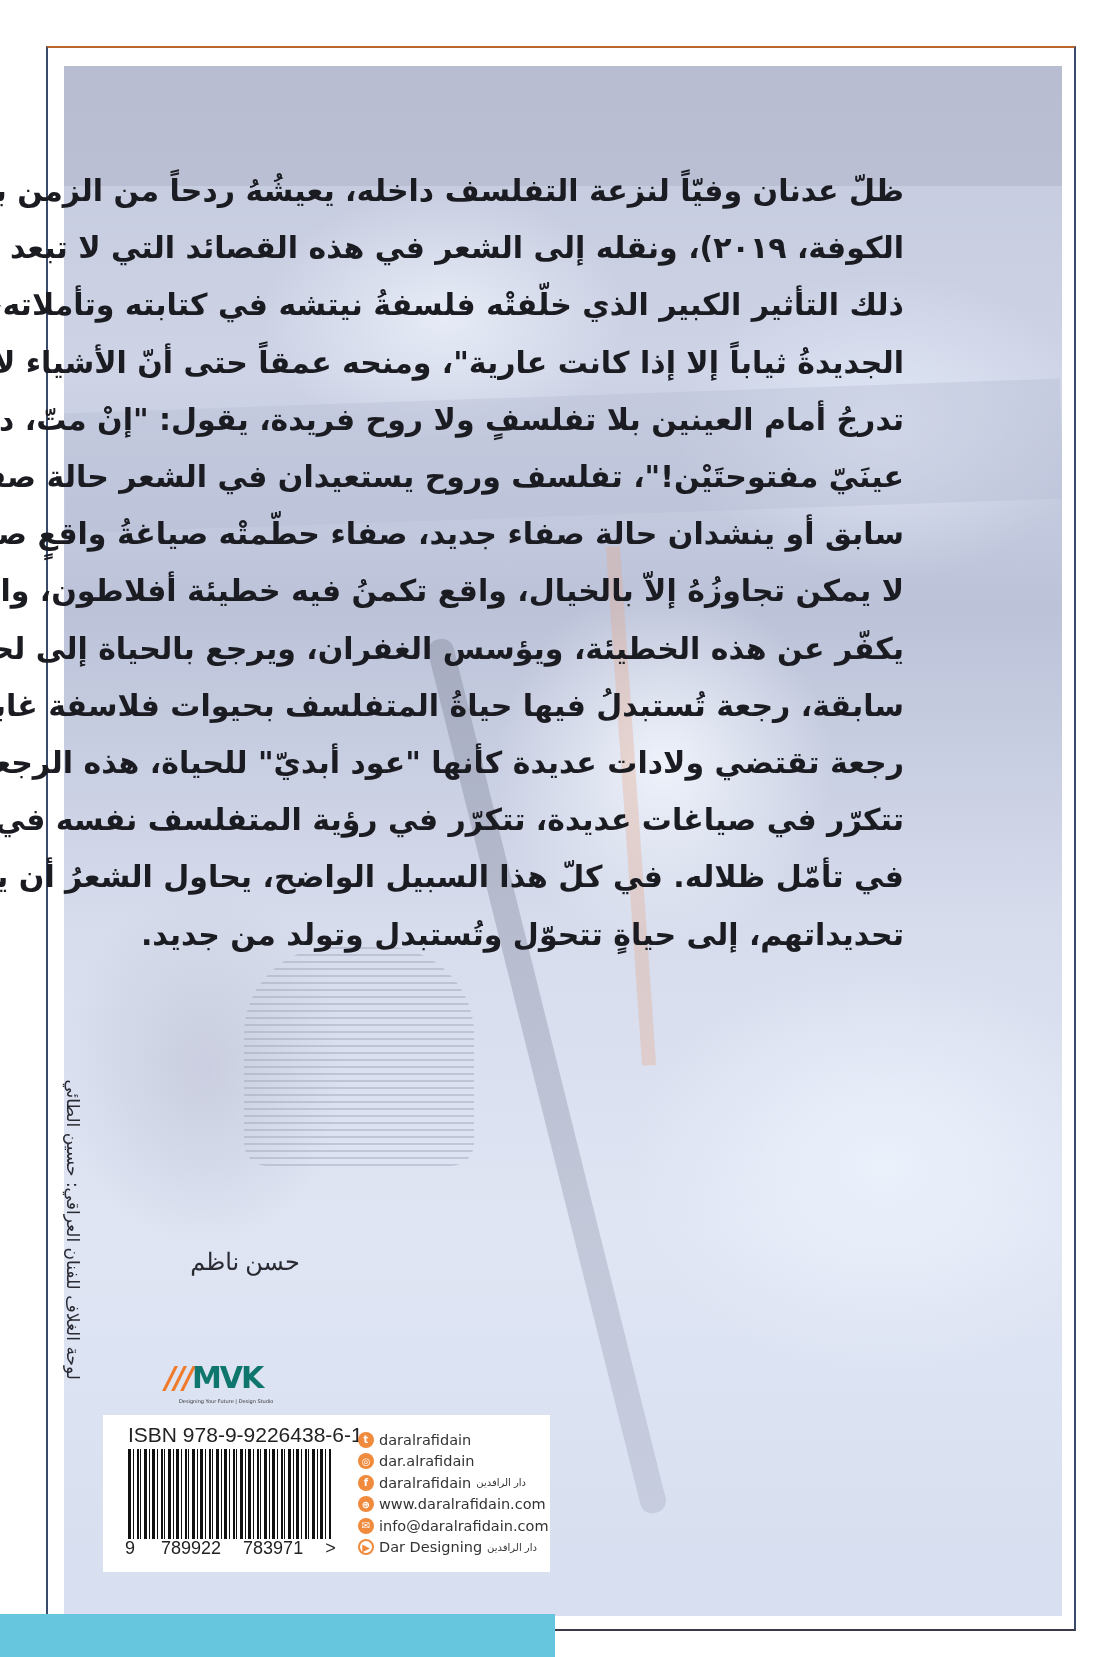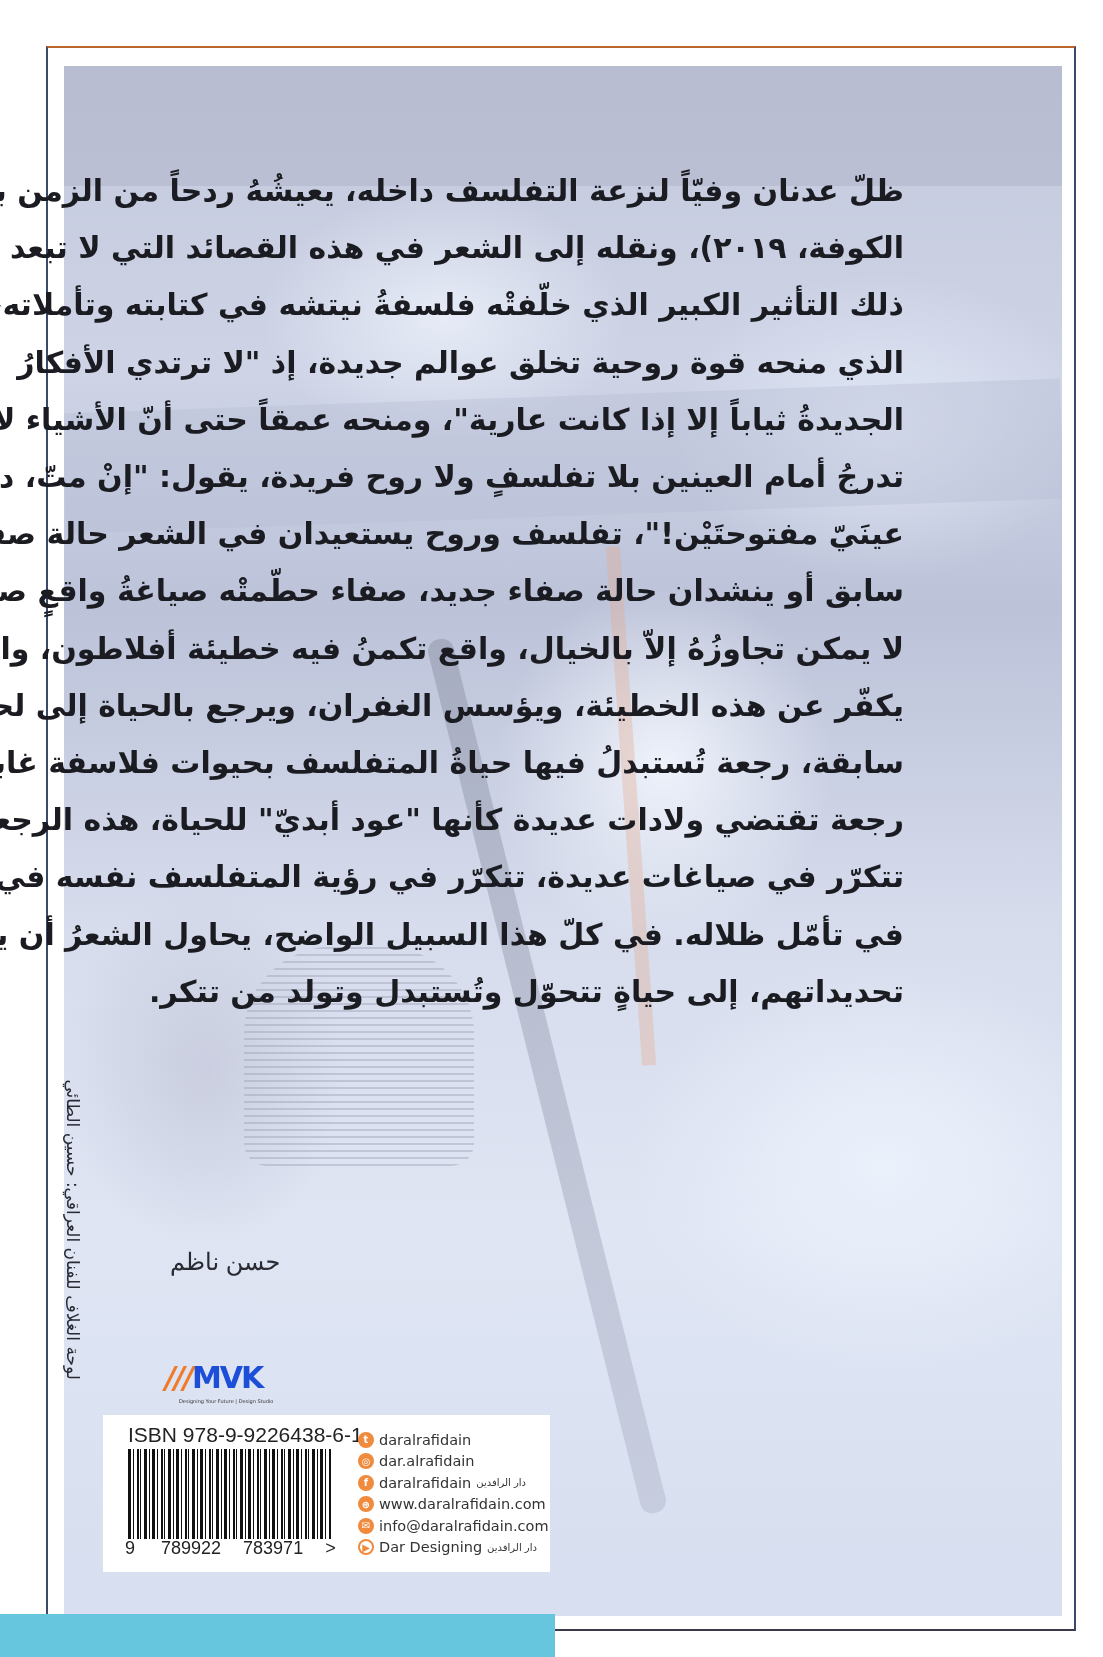--- a/index.html
+++ b/index.html
@@ -36,35 +36,35 @@
     position: absolute; left: 162px; top: 162px; width: 742px;
     direction: rtl; text-align: justify; text-align-last: right;
     font-family: "DejaVu Sans", sans-serif; font-size: 30px; font-weight: bold;
     line-height: 57.2px; color: #1b1b22;
   }
   .body-line { display: block; text-align: justify; text-align-last: justify; white-space: nowrap; }
   .body-line.last { text-align-last: right; }
 
   .signature {
     position: absolute; left: 170px; top: 1248px; width: 150px;
-    direction: rtl; text-align: left;
-    font-family: Liberation Sans, sans-serif; font-size: 24px; color: #2a2a33;
+    direction: rtl; text-align: center;
+    font-family: Liberation Serif, serif; font-size: 24px; color: #2a2a33;
   }
   .vertical-credit {
     position: absolute; left: 55px; top: 1040px; width: 340px; height: 28px;
     transform-origin: 0 0; transform: translate(28px, 0) rotate(90deg);
     direction: rtl; text-align: right;
     font-family: "DejaVu Sans", sans-serif; font-size: 17px; color: #2a2a33; white-space: nowrap;
   }
   .logo {
     position: absolute; left: 165px; top: 1360px; width: 120px; height: 50px;
   }
   .logo-mark { position: absolute; left: 0; top: 0; font-family: "DejaVu Sans", sans-serif; font-size: 30px; font-weight: bold; letter-spacing: -2px; }
   .logo-slashes { color: #f07a2a; font-style: italic; }
-  .logo-letters { color: #1d4ed8; }
+  .logo-letters { color: #0f766e; }
   .logo-tagline { position: absolute; left: 14px; top: 38px; font-family: "DejaVu Sans", sans-serif; font-size: 5px; color: #333; white-space: nowrap; }
 
   .info-box {
     position: absolute; left: 103px; top: 1415px; width: 447px; height: 157px;
     background: #ffffff;
   }
   .isbn-label {
     position: absolute; left: 25px; top: 8px;
     font-family: "Liberation Sans", sans-serif; font-size: 21px; color: #222; white-space: nowrap;
   }
@@ -108,32 +108,31 @@
   <div class="art-stroke stroke-5"></div>
   <div class="art-stroke stroke-3"></div>
   <div class="art-stroke stroke-1"></div>
   <div class="art-stroke stroke-2"></div>
 </div>
 
 <div class="body-text">
   <span class="body-line">ظلّ عدنان وفيّاً لنزعة التفلسف داخله، يعيشُهُ ردحاً من الزمن بلا</span>
   <span class="body-line">الكوفة، ٢٠١٩)، ونقله إلى الشعر في هذه القصائد التي لا تبعد عن</span>
   <span class="body-line">ذلك التأثير الكبير الذي خلّفتْه فلسفةُ نيتشه في كتابته وتأملاته، نيتشه</span>
-  <span class="body-line">الذي منحه قوة روحية تخلق عوالم جديدة، إذ "لا ترتدي الأفكارُ</span>
   <span class="body-line">الجديدةُ ثياباً إلا إذا كانت عارية"، ومنحه عمقاً حتى أنّ الأشياء لا</span>
   <span class="body-line">تدرجُ أمام العينين بلا تفلسفٍ ولا روح فريدة، يقول: "إنْ متّ، دعوا</span>
   <span class="body-line">عينَيّ مفتوحتَيْن!"، تفلسف وروح يستعيدان في الشعر حالة صفاء</span>
   <span class="body-line">سابق أو ينشدان حالة صفاء جديد، صفاء حطّمتْه صياغةُ واقعٍ صلبٍ</span>
   <span class="body-line">لا يمكن تجاوزُهُ إلاّ بالخيال، واقع تكمنُ فيه خطيئة أفلاطون، والشعر</span>
   <span class="body-line">يكفّر عن هذه الخطيئة، ويؤسس الغفران، ويرجع بالحياة إلى لحظة</span>
   <span class="body-line">سابقة، رجعة تُستبدلُ فيها حياةُ المتفلسف بحيوات فلاسفة غابرين،</span>
   <span class="body-line">رجعة تقتضي ولادات عديدة كأنها "عود أبديّ" للحياة، هذه الرجعةُ</span>
   <span class="body-line">تتكرّر في صياغات عديدة، تتكرّر في رؤية المتفلسف نفسه في المرآة أو</span>
   <span class="body-line">في تأمّل ظلاله. في كلّ هذا السبيل الواضح، يحاول الشعرُ أن يعبر</span>
-  <span class="body-line last">تحديداتهم، إلى حياةٍ تتحوّل وتُستبدل وتولد من تتكر.</span>
+  <span class="body-line last">تحديداتهم، إلى حياةٍ تتحوّل وتُستبدل وتولد من جديد.</span>
 </div>
 
 <div class="signature">حسن ناظم</div>
 
 <div class="vertical-credit">لوحة الغلاف للفنان العراقي: حسين الطائي</div>
 
 <div class="logo">
   <div class="logo-mark">
     <span class="logo-slashes">///</span><span class="logo-letters">MVK</span>
   </div>

